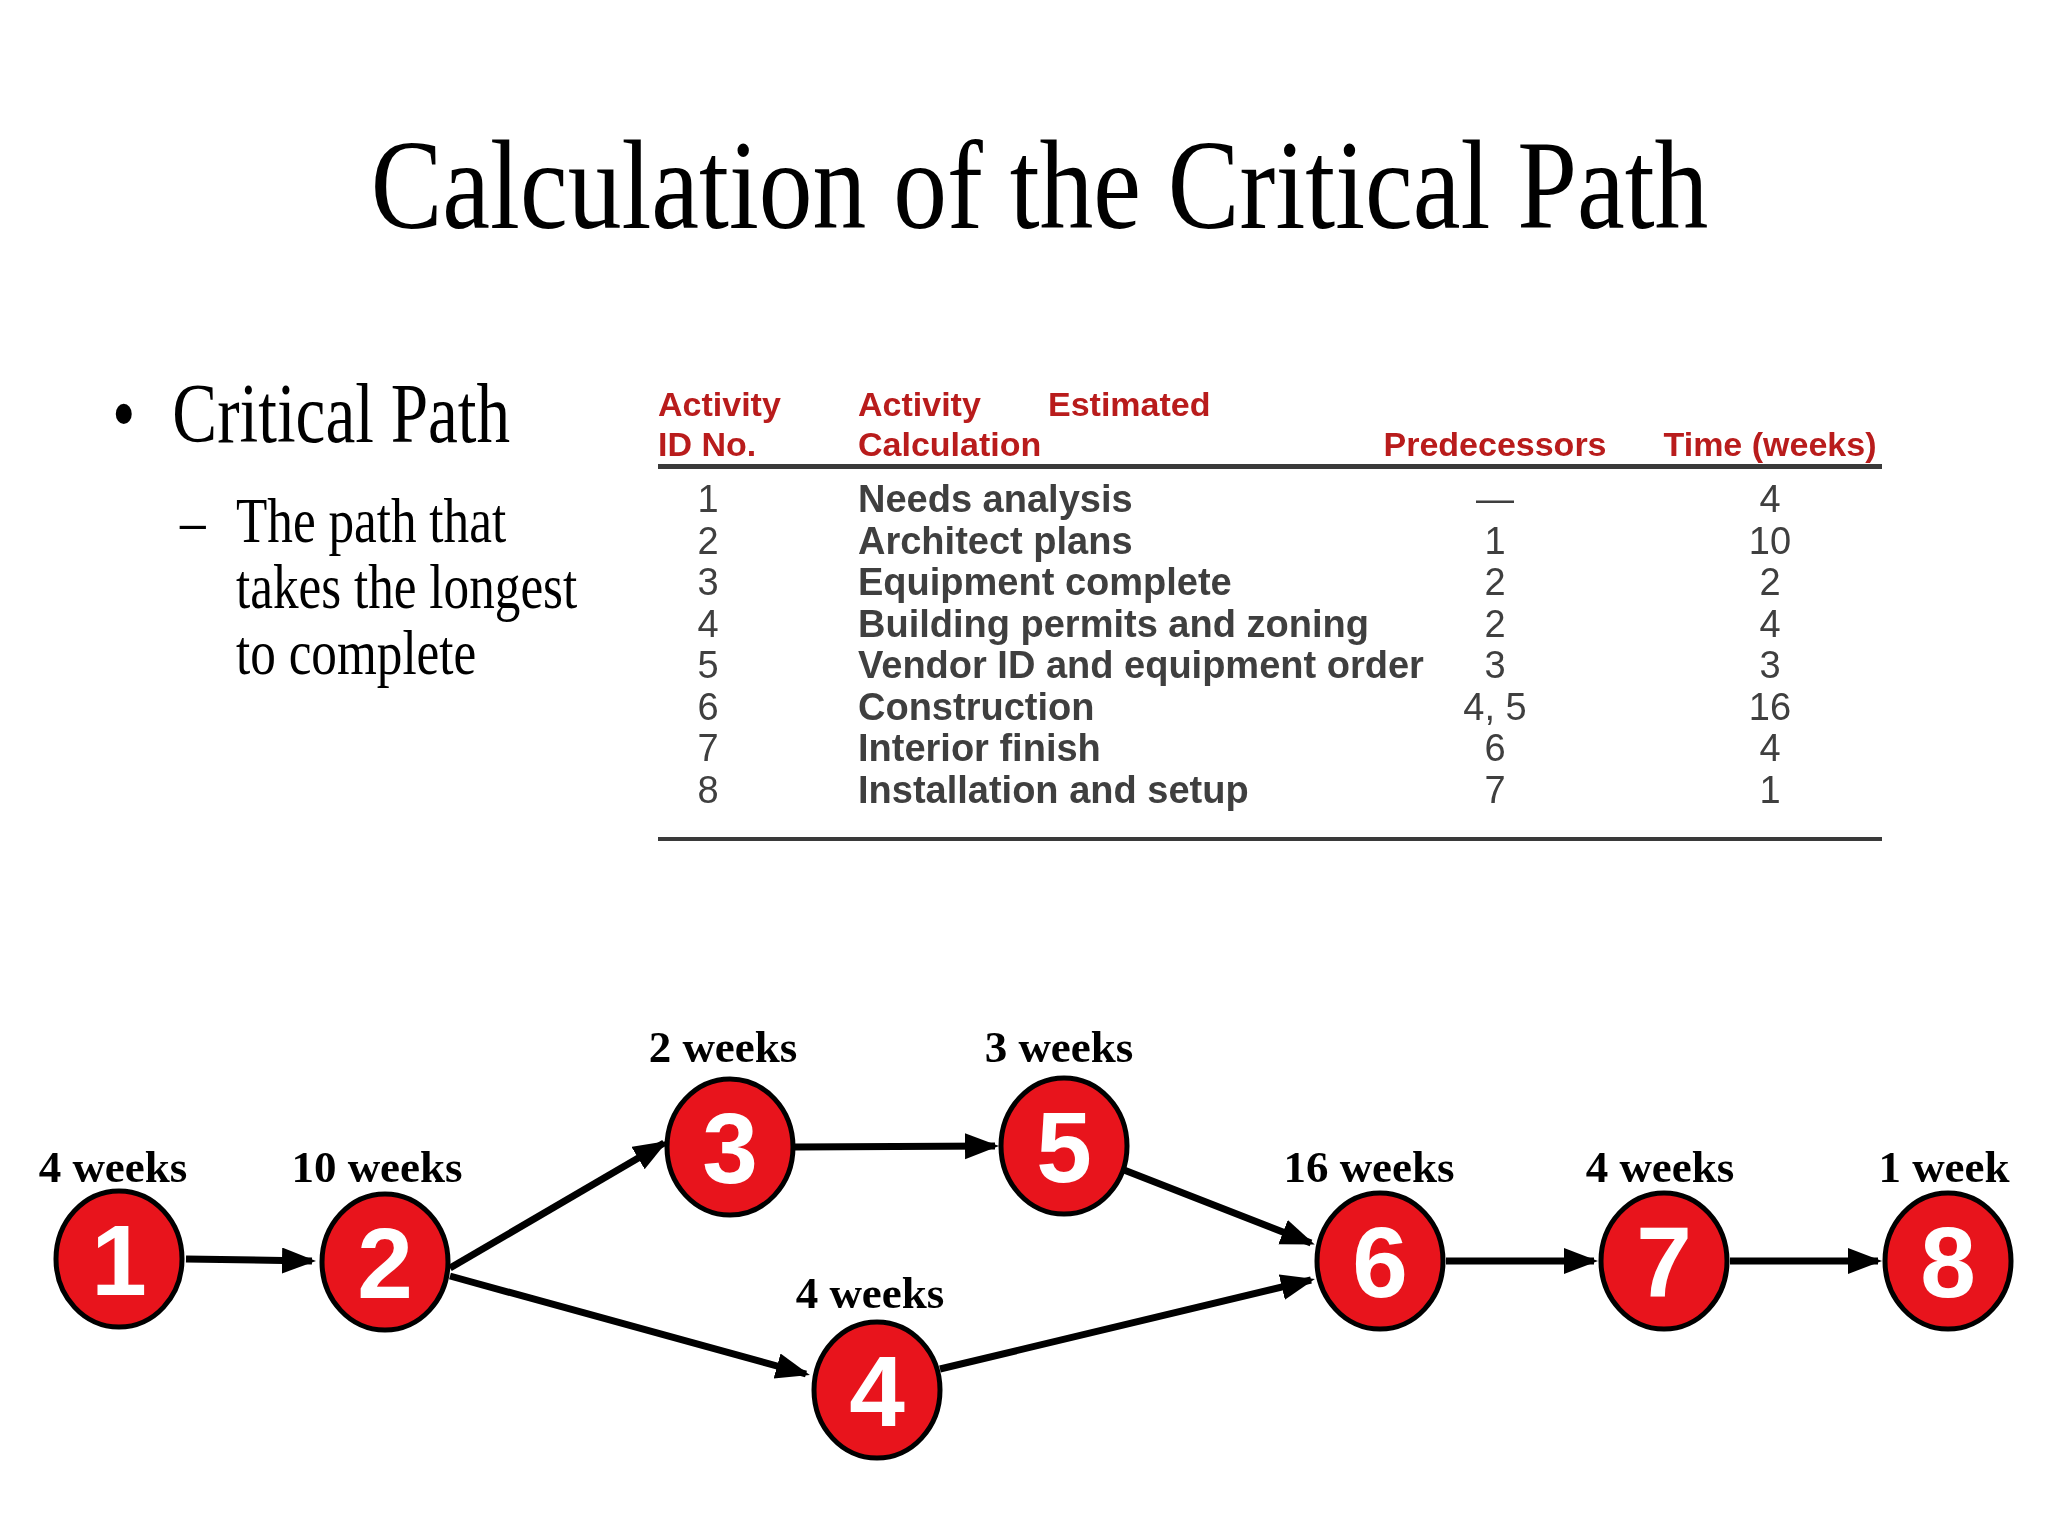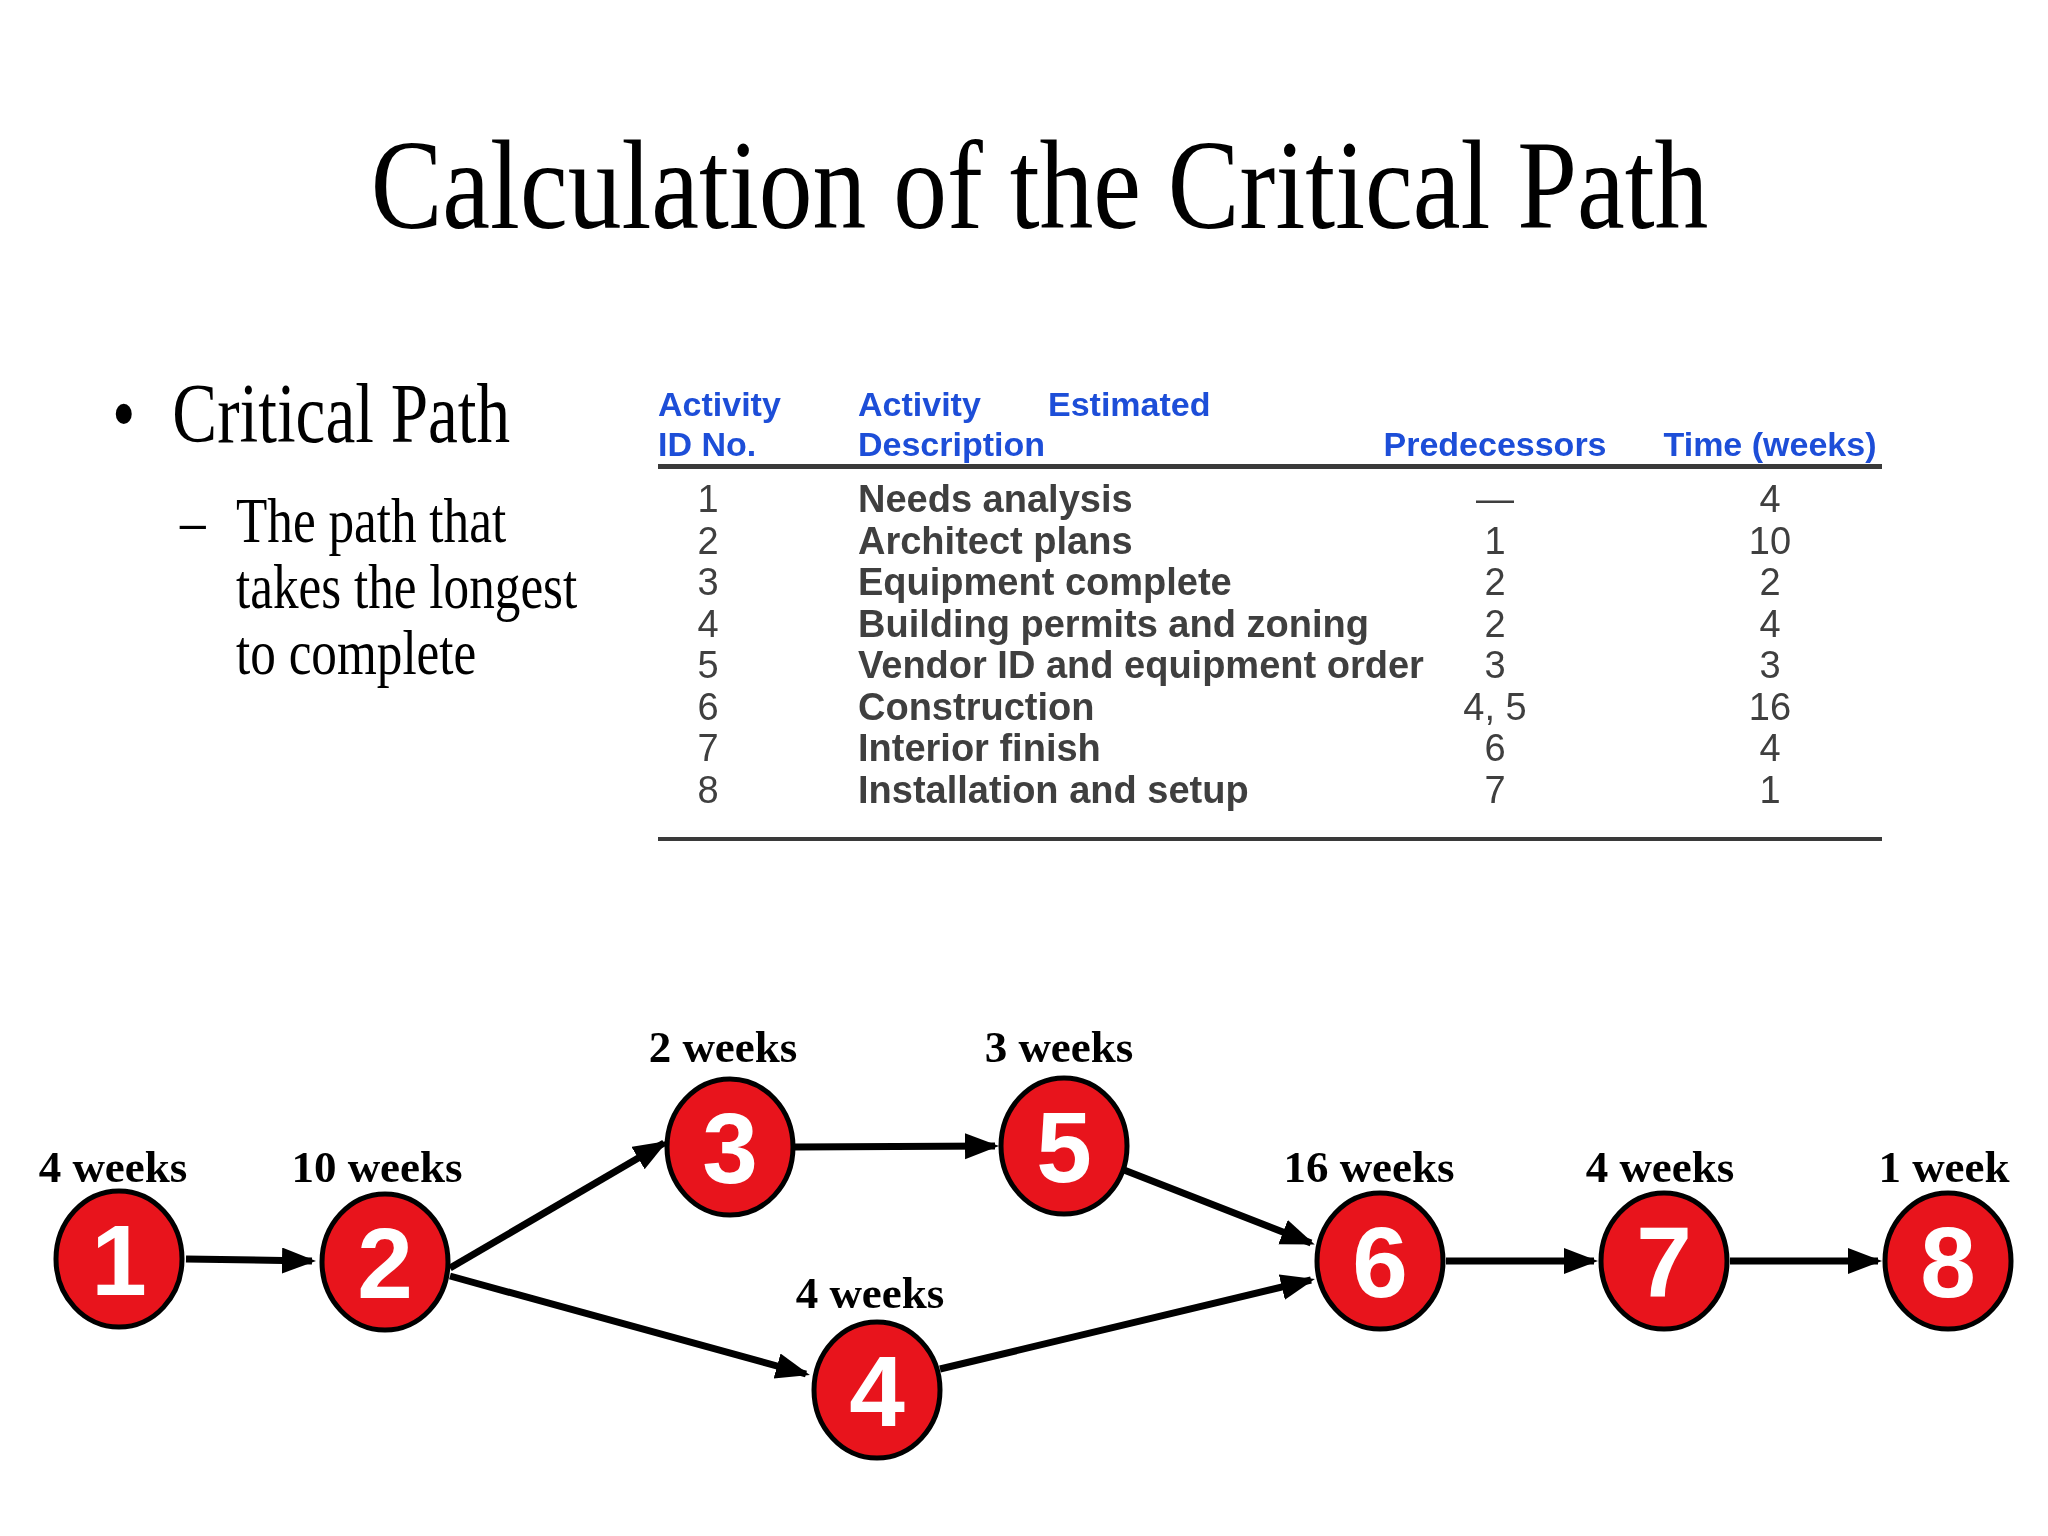--- a/index.html
+++ b/index.html
@@ -50,21 +50,21 @@
   
   .activity-table{
     position:absolute;
     left:650px;top:378px;
     width:1240px;height:475px;
     font-family:"Liberation Sans", sans-serif;
     color:#3d3d3d;
   }
   .activity-table .hdr{
     position:absolute;
-    font-size:34px;font-weight:bold;color:#1d4ed8;
+    font-size:34px;font-weight:bold;color:#b91c1c;
     white-space:nowrap;
   }
   .activity-table .hdr.centered{ transform:translateX(-50%); }
   .activity-table .rule{
     position:absolute;left:8px;width:1224px;background:#3a3a3a;
   }
   .activity-table .rule.top{ top:86px;height:5px; }
   .activity-table .rule.bottom{ top:459px;height:4px; }
   .t-row{ position:absolute;left:0;width:1240px;height:42px; }
   .t-row span{ position:absolute;font-size:38px;white-space:nowrap;color:#3f3f3f; }
@@ -106,21 +106,21 @@
         <div>The path that</div>
         <div>takes the longest</div>
         <div>to complete</div>
       </div>
   </div>
 
   <div class="activity-table">
     <span class="hdr" style="left:8px;top:7px">Activity</span>
     <span class="hdr" style="left:8px;top:47px">ID No.</span>
     <span class="hdr" style="left:208px;top:7px">Activity</span>
-    <span class="hdr" style="left:208px;top:47px">Description</span>
+    <span class="hdr" style="left:208px;top:47px">Calculation</span>
     <span class="hdr" style="left:398px;top:7px">Estimated</span>
     <span class="hdr centered" style="left:845px;top:47px">Predecessors</span>
     <span class="hdr centered" style="left:1120px;top:47px">Time (weeks)</span>
     <div class="rule top"></div>
     <div class="rule bottom"></div>
     <div id="table-rows">
         <div class="t-row" style="top: 100px;">
           <span class="c-id">1</span>
           <span class="c-desc">Needs analysis</span>
           <span class="c-pred">—</span>

